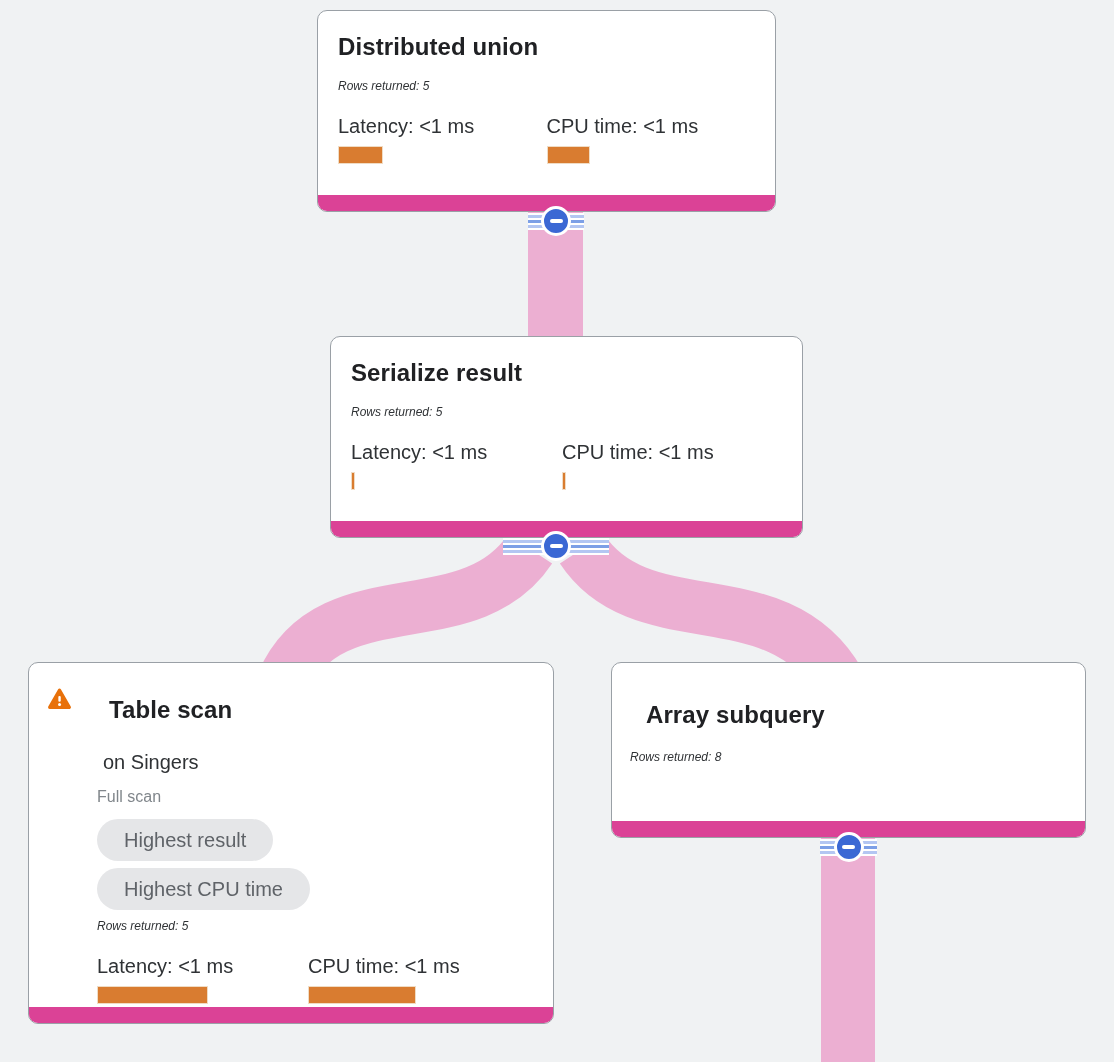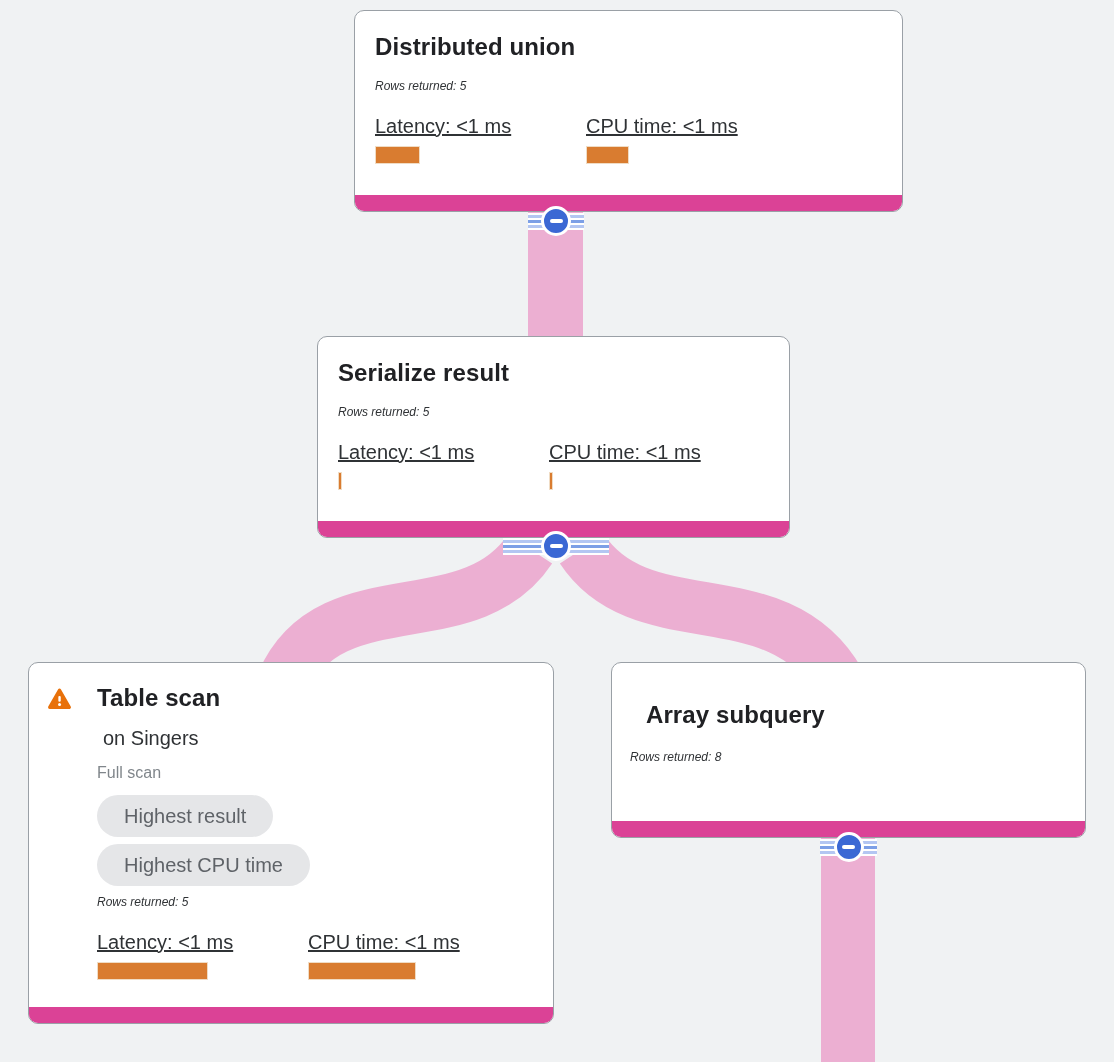--- a/index.html
+++ b/index.html
@@ -37,21 +37,21 @@
   .card-footer{
     position:absolute;left:0;right:0;bottom:0;height:16px;
     background:var(--footer_pink);
     border-radius:0 0 9px 9px;
   }
   .title{
     font-size:24px;line-height:28px;font-weight:600;
     color:var(--title_text);margin:0 0 13px 0;letter-spacing:.1px;
   }
   .rows{font-size:12px;line-height:24px;margin:0 0 16px 0;font-style:italic;}
-  .metrics{display:flex;text-decoration:underline;}
+  .metrics{display:flex;}
   .metric{width:211px;}
   .metric-label{font-size:20px;line-height:24px;display:block;}
   .bar{
     display:block;height:18px;margin-top:8px;
     background:var(--bar_orange);
     border:1px solid #F0DCC4;box-sizing:border-box;
   }
   .subtitle{font-size:20px;line-height:23px;margin:15px 0 0 6px;}
   .muted{font-size:16px;line-height:23px;margin:11px 0 0 0;color:var(--muted_text);}
   .badge{
@@ -88,22 +88,22 @@
     background:var(--collapse_blue);border:3px solid #fff;
     box-sizing:content-box;
   }
   .collapse-circle::after{
     content:"";position:absolute;left:50%;top:50%;
     width:13px;height:3.5px;margin:-1.75px 0 0 -6.5px;
     background:#fff;border-radius:2px;
   }
 
   
-  #node-distributed-union{left:317px;top:10px;width:549px;height:202px;padding:22px 20px 0 20px;margin-left:37px;}
-  #node-serialize-result{left:317px;top:336px;width:473px;height:202px;padding:22px 12px 0 20px;}
+  #node-distributed-union{left:317px;top:10px;width:459px;height:202px;padding:22px 20px 0 20px;}
+  #node-serialize-result{left:330px;top:336px;width:473px;height:202px;padding:22px 12px 0 20px;}
   #node-table-scan{left:28px;top:662px;width:526px;height:362px;padding:21px 18px 0 18px;}
   #node-array-subquery{left:611px;top:662px;width:475px;height:176px;padding:22px 18px 0 18px;}
 
   #collapse-1{left:528px;top:213px;width:56px;height:17px;}
   #collapse-2{left:503px;top:538px;width:106px;height:17px;}
   #collapse-3{left:820px;top:839px;width:57px;height:17px;}
 </style>
 </head>
 <body>
 
@@ -150,21 +150,21 @@
 
   <div class="card" id="node-table-scan">
     <div class="header-row">
       <span class="warning-wrap">
         <svg width="25" height="25" viewBox="0 0 24 24">
           <path d="M12 3 L21.5 19.5 H2.5 Z" fill="var(--warning_orange)" stroke="var(--warning_orange)" stroke-width="3" stroke-linejoin="round"></path>
           <rect x="10.9" y="8.6" width="2.3" height="5.6" rx="1.1" fill="#fff"></rect>
           <circle cx="12.05" cy="16.9" r="1.45" fill="#fff"></circle>
         </svg>
       </span>
-      <div class="title" style="margin:0;">Table scan</div>
+      <div class="title" style="margin:12px;">Table scan</div>
     </div>
     <div class="indent">
       <div class="subtitle">on Singers</div>
       <div class="muted">Full scan</div>
       <div class="badge">Highest result</div>
       <div class="badge">Highest CPU time</div>
       <div class="rows mt4" style="margin-bottom:0;">Rows returned: 5</div>
       <div class="metrics mt16">
         <div class="metric">
           <span class="metric-label">Latency: &lt;1 ms</span>

